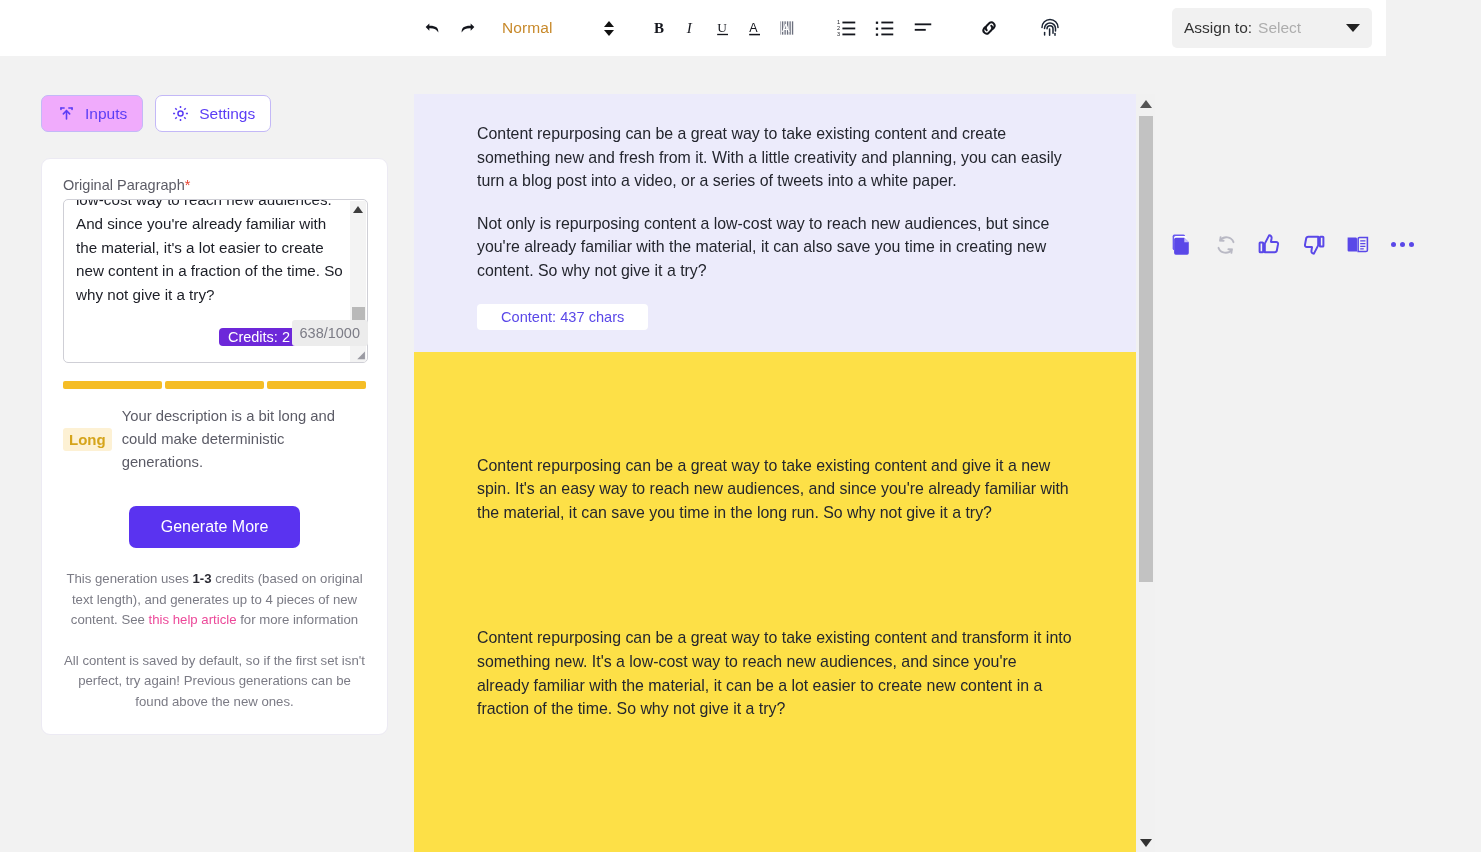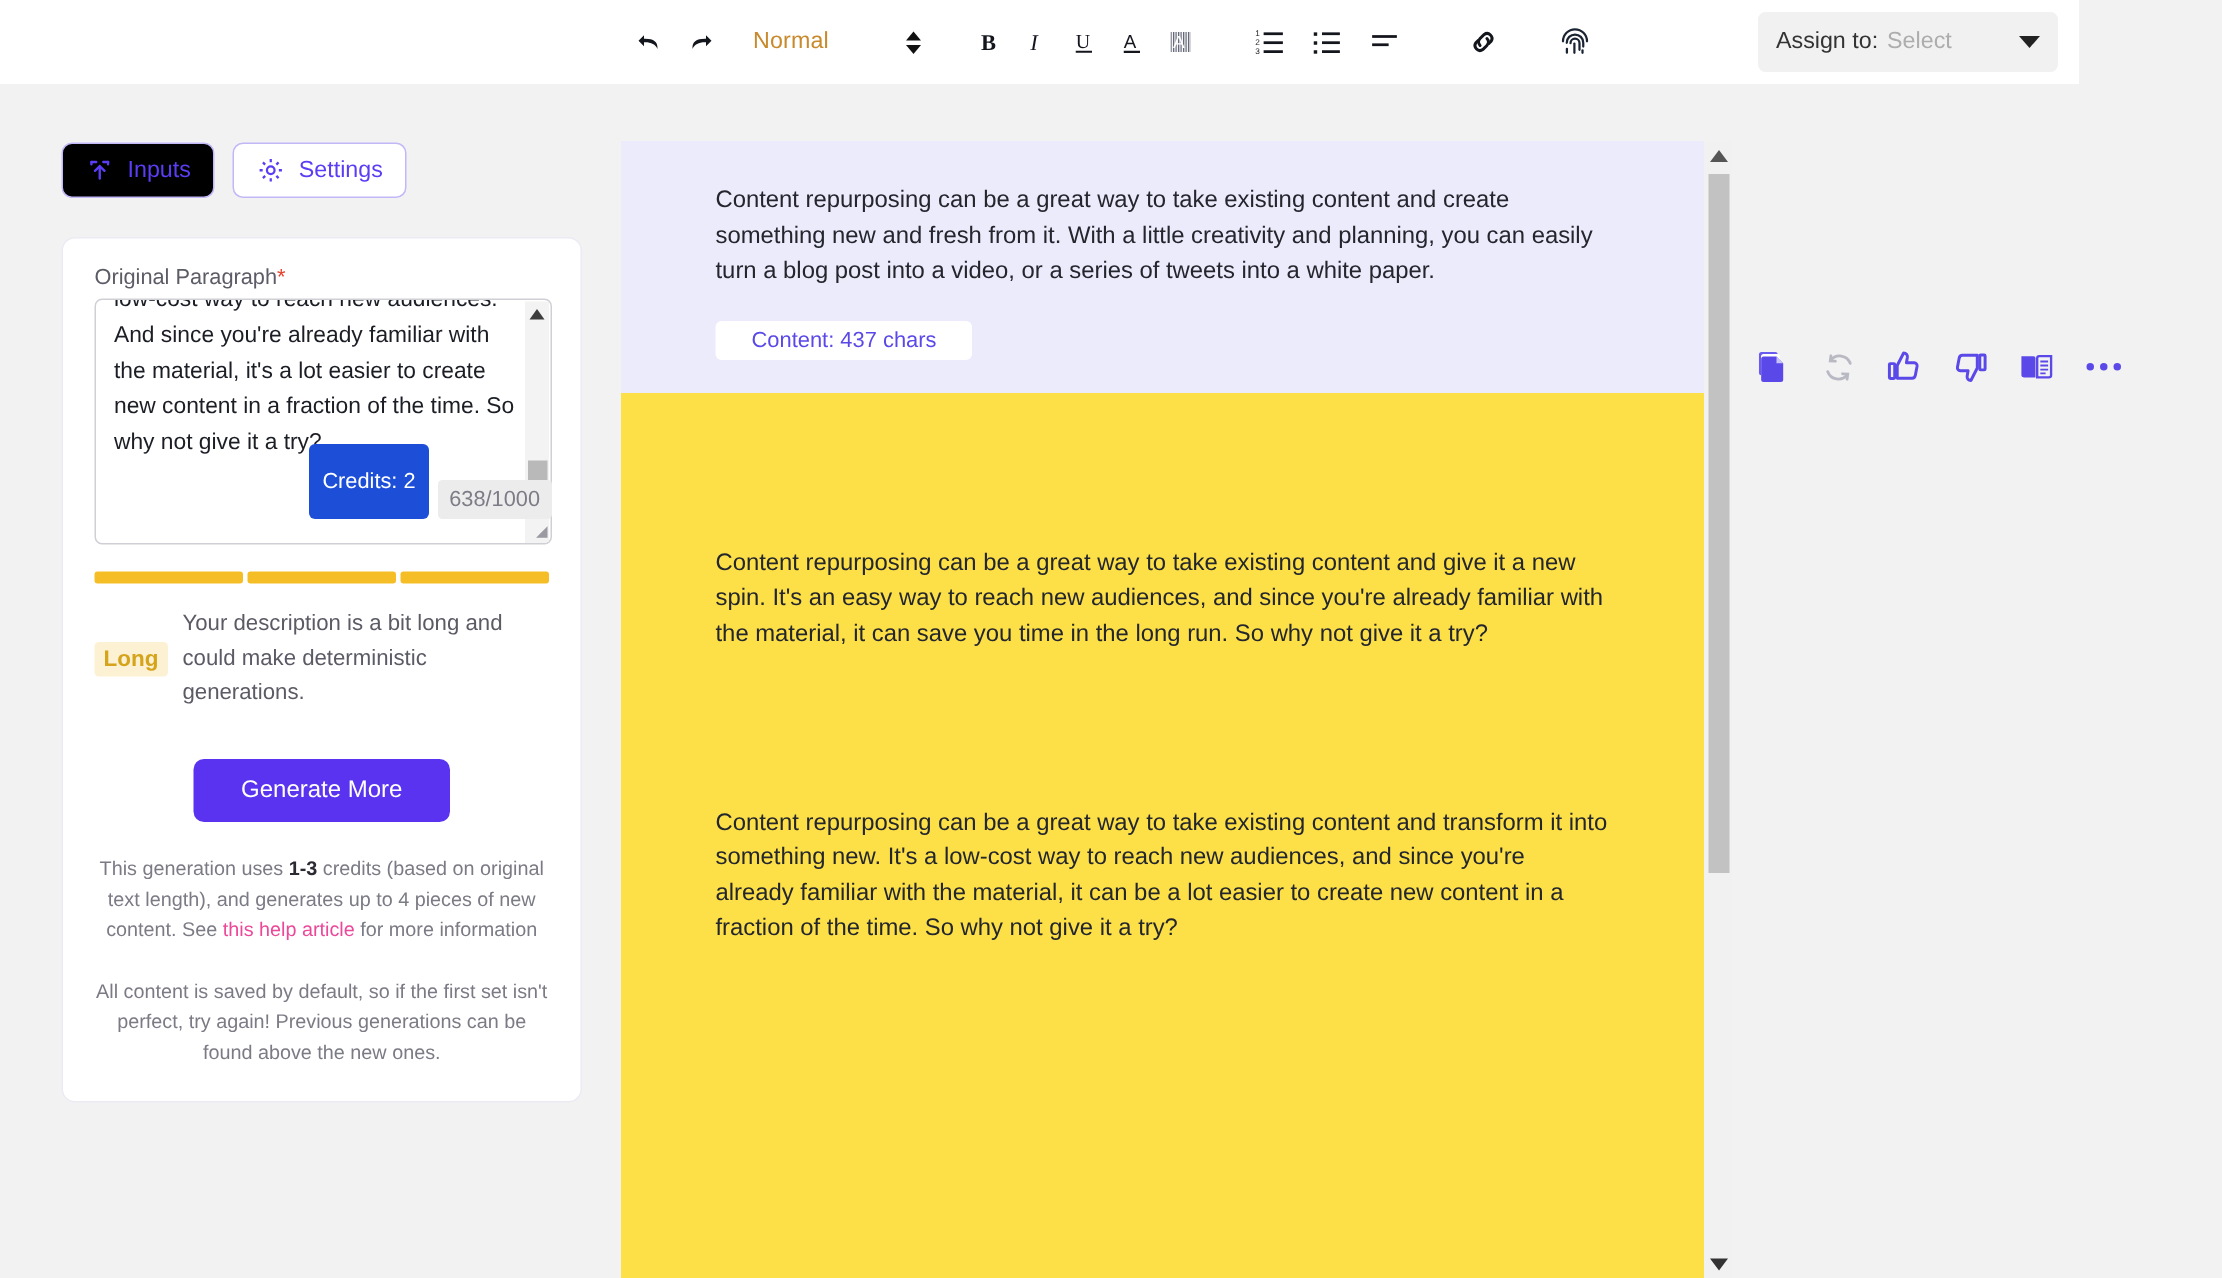--- a/index.html
+++ b/index.html
@@ -66,21 +66,21 @@
 
   
   .tabs { position: absolute; left: 41px; top: 39px; display: flex; gap: 12px; }
   .tab {
     display: flex; align-items: center; gap: 9px;
     height: 37px; padding: 0 15px;
     border: 1px solid #c3b8f7; border-radius: 7px;
     background: #ffffff; color: #5b3df5;
     font-size: 15.5px; cursor: pointer;
   }
-  .tab.active { background: #000000; }
+  .tab.active { background: #f0abfc; }
   .tab svg { display: block; }
 
   .card {
     position: absolute; left: 41px; top: 102px;
     width: 347px;
     background: #ffffff; border-radius: 9px;
     border: 1px solid #eceaf3;
     padding: 18px 21px 22px;
   }
   .field-label { font-size: 14.5px; color: #5c5c66; margin-bottom: 6px; }
@@ -104,23 +104,23 @@
   .ta-scroll .arrow-up {
     margin: 5px auto 0; width: 0; height: 0;
     border-left: 5px solid transparent; border-right: 5px solid transparent;
     border-bottom: 7px solid #3d3d3d; cursor: pointer;
   }
   .ta-thumb {
     position: absolute; left: 2px; top: 106px;
     width: 13px; height: 38px; background: #b9b9b9; cursor: pointer;
   }
   .credits-badge {
-    position: absolute; right: 80px; bottom: 17px;
-    background: #1d4ed8; color: #fff;
-    font-size: 14.5px; padding: 17px 9px; border-radius: 4px;
+    position: absolute; right: 67px; bottom: 17px;
+    background: #6d28d9; color: #fff;
+    font-size: 14.5px; padding: 1px 9px; border-radius: 4px;
   }
   .chars-badge {
     position: absolute; right: -2px; bottom: 17px;
     background: #ececec; color: #7c7c86;
     font-size: 14.5px; padding: 5px 8px; border-radius: 3px;
   }
   .resize-grip {
     position: absolute; right: 2px; bottom: 2px;
     font-size: 10px; color: #9a9aa2;
   }
@@ -388,20 +388,21 @@
     <div class="note">
       <span>This generation uses </span><b>1-3</b><span> credits (based on original text length), and generates up to 4 pieces of new content. See </span><a href="#">this help article</a><span> for more information</span>
     </div>
 
     <div class="note second">All content is saved by default, so if the first set isn't perfect, try again! Previous generations can be found above the new ones.</div>
   </div>
 
   <div class="doc">
     <div class="hl-block">
       <p class="para">Content repurposing can be a great way to take existing content and create something new and fresh from it. With a little creativity and planning, you can easily turn a blog post into a video, or a series of tweets into a white paper.</p>
+      <p class="para">Not only is repurposing content a low-cost way to reach new audiences, but since you're already familiar with the material, it can also save you time in creating new content. So why not give it a try?</p>
       <span class="chars-chip">Content: 437 chars</span>
     </div>
 
     <div class="gap-1"></div>
     <div class="plain-block">
       <p class="para">Content repurposing can be a great way to take existing content and give it a new spin. It's an easy way to reach new audiences, and since you're already familiar with the material, it can save you time in the long run. So why not give it a try?</p>
     </div>
     <div class="gap-2"></div>
     <div class="plain-block">
       <p class="para">Content repurposing can be a great way to take existing content and transform it into something new. It's a low-cost way to reach new audiences, and since you're already familiar with the material, it can be a lot easier to create new content in a fraction of the time. So why not give it a try?</p>

